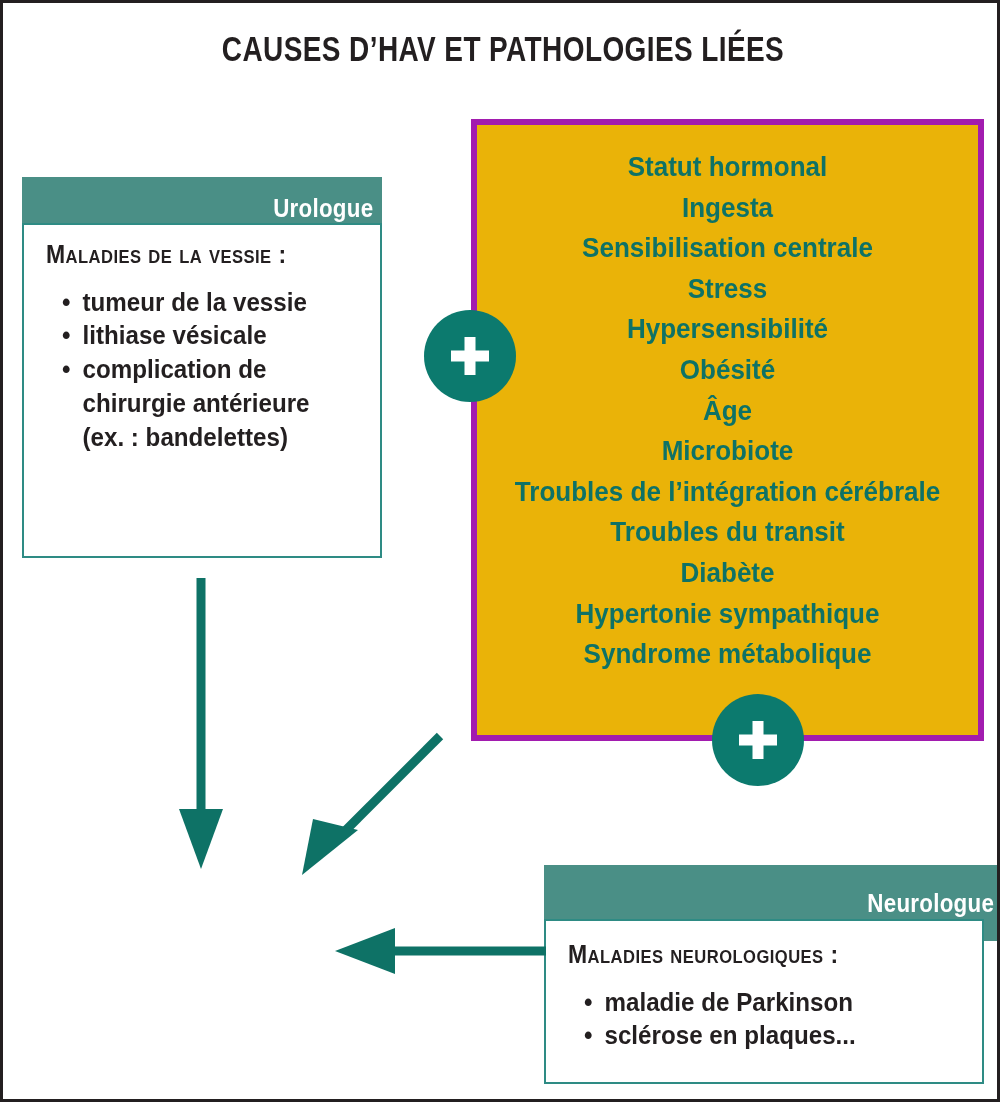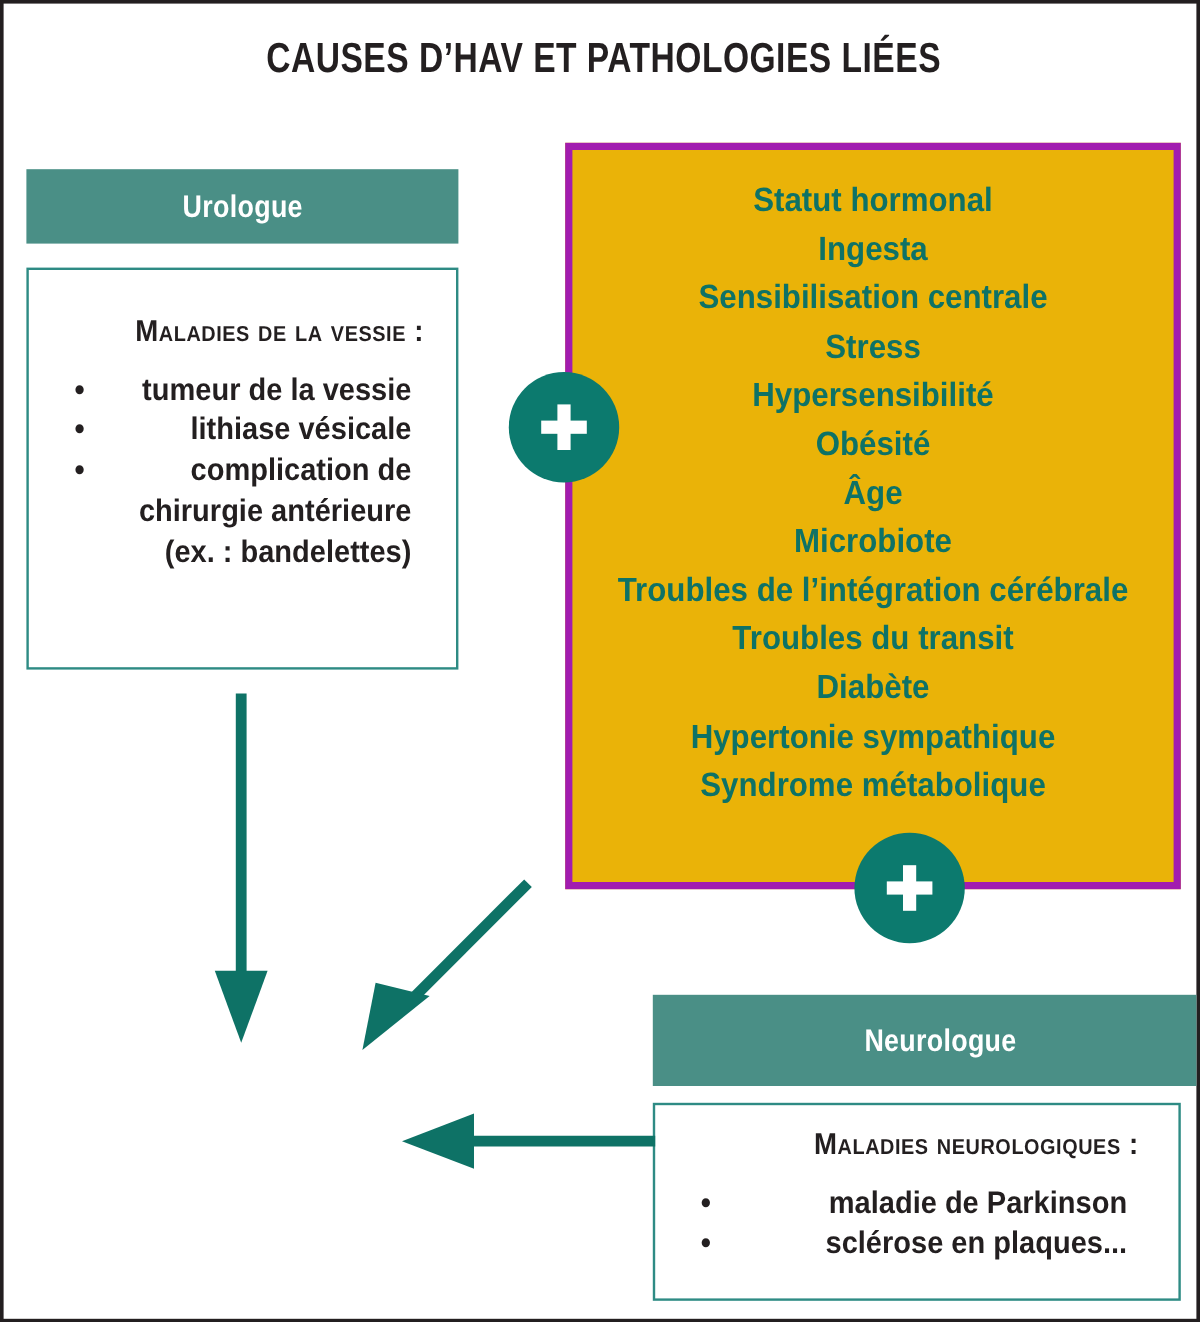--- a/index.html
+++ b/index.html
@@ -39,40 +39,40 @@
     white-space: nowrap;
   }
 
   
   .spec-header {
     position: absolute;
     background: #4A8F86;
     color: #ffffff;
     display: flex;
     align-items: center;
-    justify-content: center;
+    justify-content: flex-end;
     font-family: "Liberation Sans Narrow", "Liberation Sans", sans-serif;
     font-weight: bold;
     font-size: 26px;
     letter-spacing: 0.3px;
+    margin-top: 36px;
   }
   .spec-header > span { transform: scaleX(0.86); transform-origin: 50% 50%; }
 
   
   .spec-box {
     position: absolute;
     background: #ffffff;
     border: 2px solid #2E8B84;
     box-sizing: border-box;
   }
   .spec-box-inner {
-    padding: 36px 0 0 22px;
+    padding: 14px 0 0 22px;
     font-family: "Liberation Sans Narrow", "Liberation Sans", sans-serif;
     color: #231F20;
-    text-align: right;
   }
   .dz-title {
     font-weight: bold;
     font-size: 25px;
     font-variant: small-caps;
     letter-spacing: 0.5px;
     line-height: 1.22;
     white-space: nowrap;
     transform: scaleX(0.92);
     transform-origin: 0 50%;

